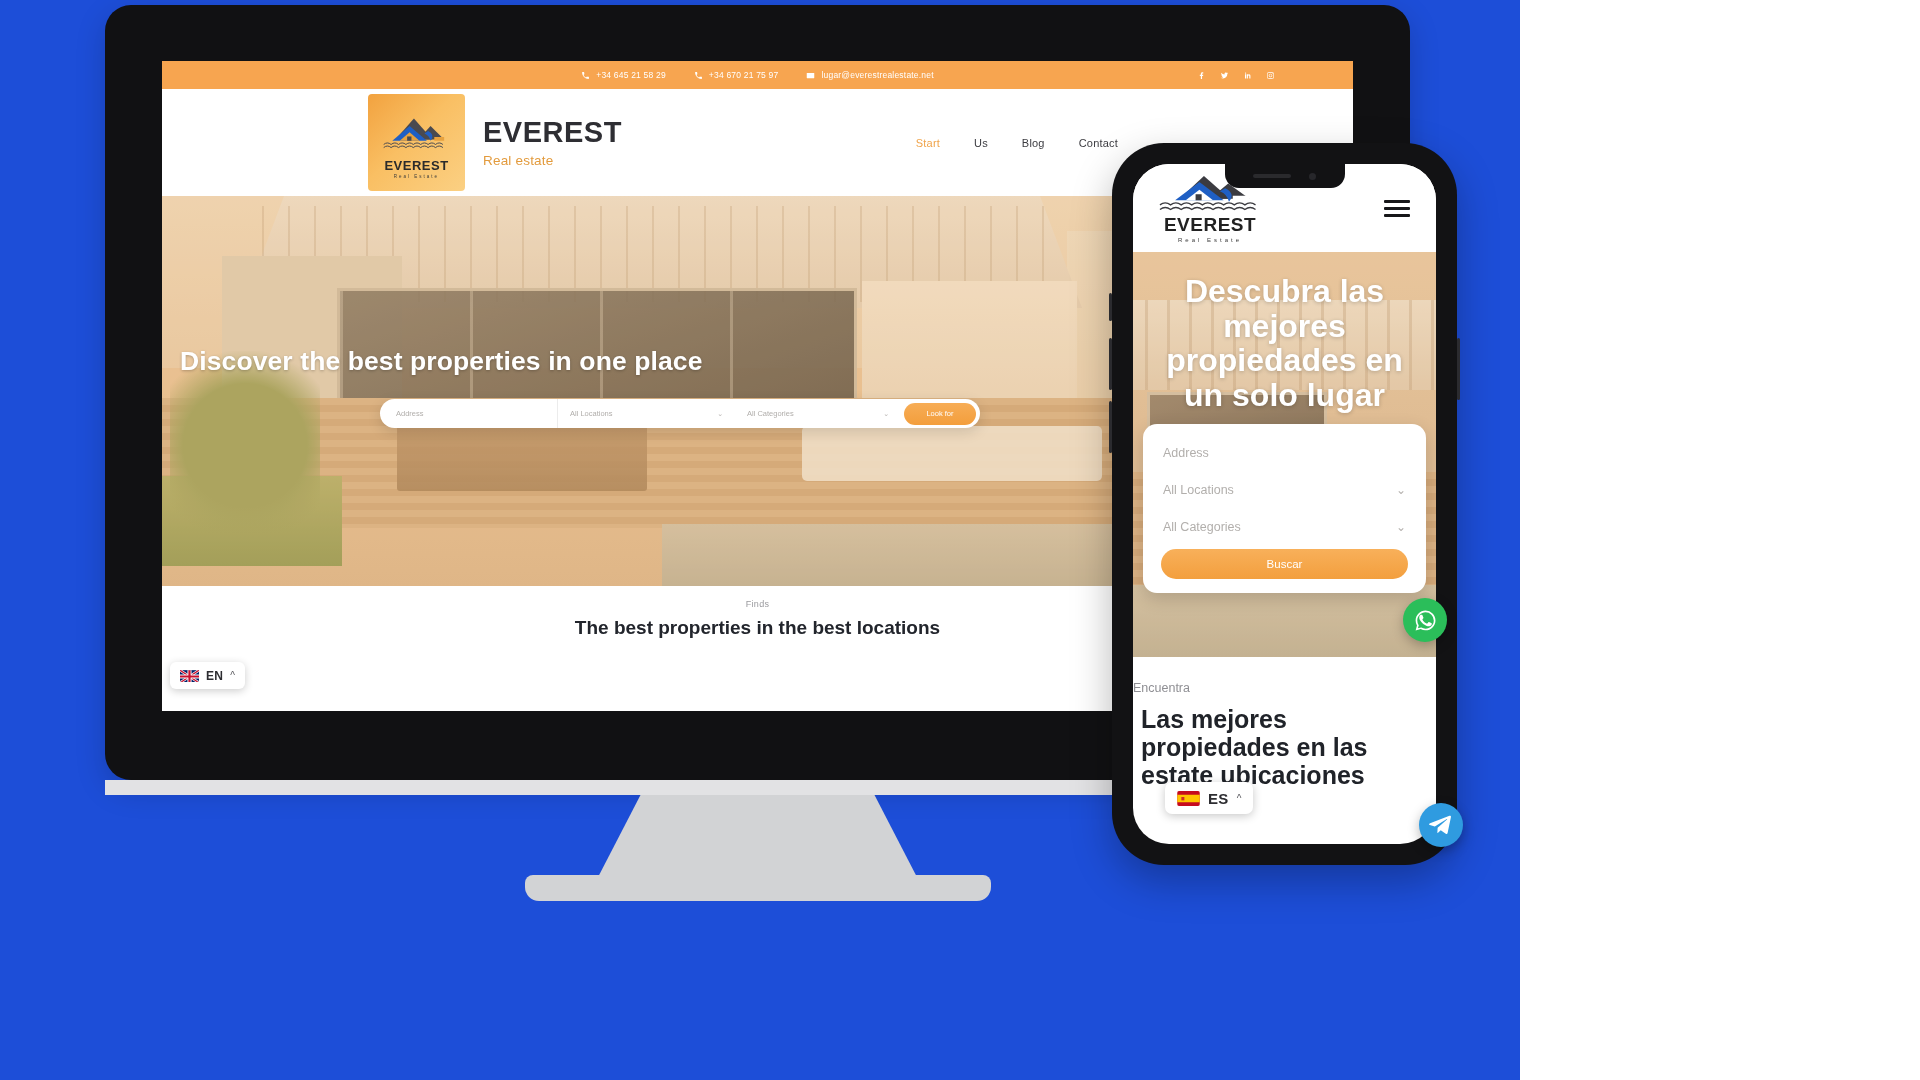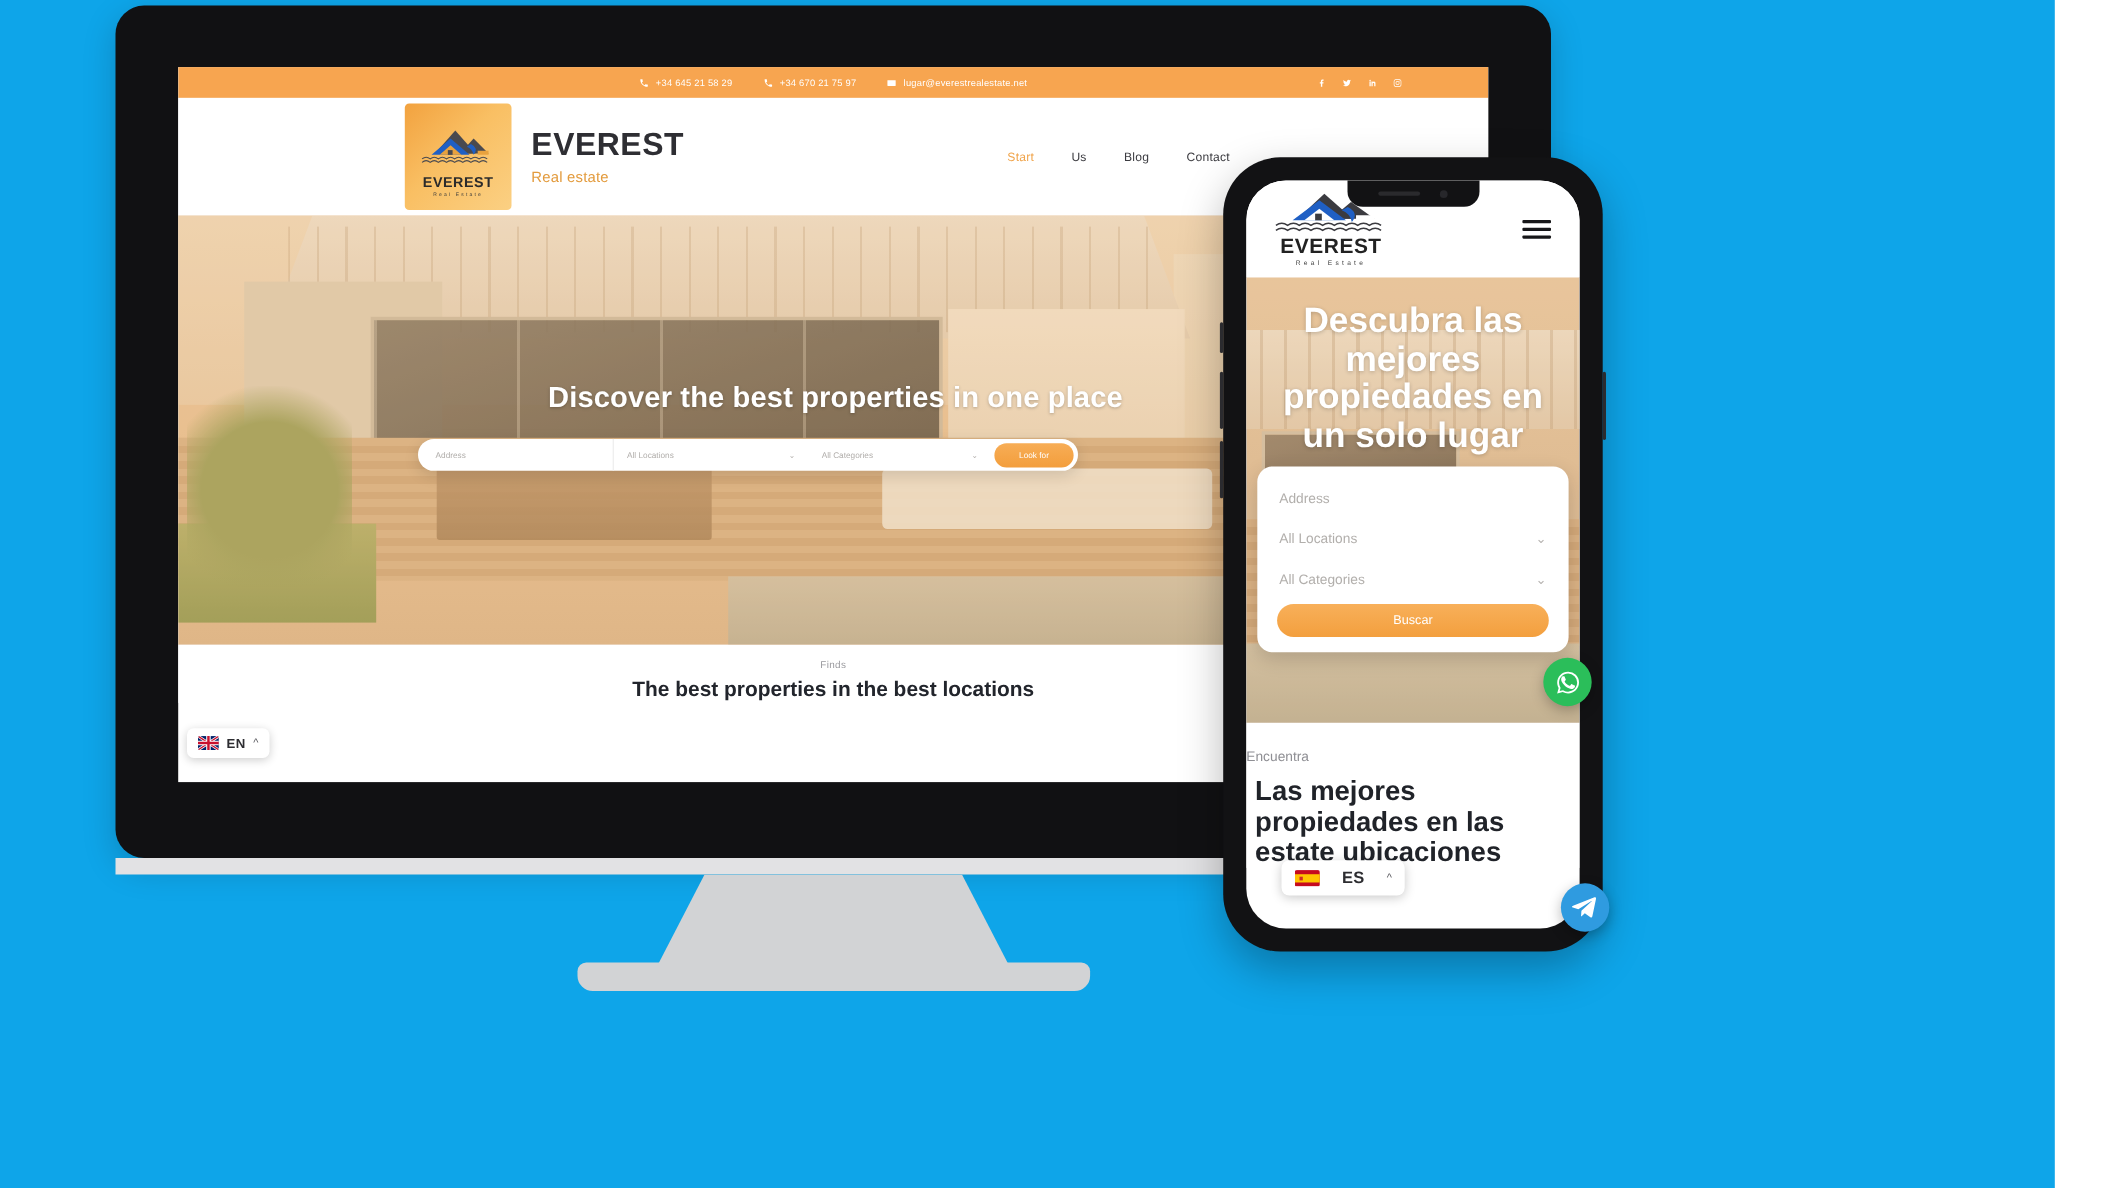--- a/index.html
+++ b/index.html
@@ -3,21 +3,21 @@
 <meta charset="utf-8">
 <style>
   * { box-sizing: border-box; }
   html, body {
     margin: 0; padding: 0;
     width: 1920px; height: 1080px;
     background: #ffffff;
     font-family: "Liberation Sans", sans-serif;
     overflow: hidden;
   }
-  #stage { position: relative; width: 1868px; height: 1080px; background:#0ea5e9; }
+  #stage { position: relative; width: 1520px; height: 1080px; background:#1d4ed8; }
 
   
   #imac { position: absolute; left: 105px; top: 5px; width: 1305px; height: 900px; }
   .imac-bezel {
     position: absolute; left: 0; top: 0; width: 1305px; height: 775px;
     background: #111113; border-radius: 26px;
     box-shadow: 0 10px 30px rgba(0,0,0,.18);
   }
   .imac-screen {
     position: absolute; left: 57px; top: 56px; width: 1191px; height: 650px;
@@ -120,21 +120,21 @@
     background: radial-gradient(circle at 50% 45%, #9aa15c 0 45%, rgba(154,161,92,0) 70%); }
   .hp-plantR { position:absolute; right:24px; top:130px; width:170px; height:235px;
     background: radial-gradient(circle at 50% 45%, #a8894f 0 46%, rgba(168,137,79,0) 72%); }
   .hp-table { position:absolute; left:235px; bottom:95px; width:250px; height:70px;
     background: linear-gradient(180deg,#b9926a,#a07d56); opacity:.85; border-radius:3px;}
   .hp-sofa { position:absolute; left:640px; bottom:105px; width:300px; height:55px;
     background: #f0e9dd; border-radius:5px; opacity:.9;}
   .hero-tint { position:absolute; inset:0; background: rgba(238,176,108,.22); }
 
   .hero-title {
-    position:absolute; left:4px; right:0; top:150px; text-align:center;
+    position:absolute; left:18px; right:0; top:150px; 
     color:#fff; font-size: 26.5px; font-weight: 700; letter-spacing:.1px;
     text-shadow: 0 1px 3px rgba(0,0,0,.25);
   }
   .searchbar {
     position:absolute; left: 218px; top: 203px; width: 600px; height: 29px;
     background:#fff; border-radius: 18px; display:flex; align-items:center;
     box-shadow: 0 4px 14px rgba(0,0,0,.13);
   }
   .sb-field {
     display:flex; align-items:center; justify-content:space-between;
@@ -243,21 +243,21 @@
   }
   .ph-finds { text-align:left; padding-top: 24px; background:#fff; }
   .ph-finds-label { font-size: 12.5px; color:#8f8f94; }
   .ph-finds-title {
     margin-top: 10px; font-size: 25px; font-weight:700; color:#202329;
     line-height: 1.12; padding: 0 8px;
   }
   .ph-lang {
     position:absolute; left: 32px; bottom: 30px; z-index:30;
     background:#fff; border-radius:7px; box-shadow:0 2px 10px rgba(0,0,0,.22);
-    height: 32px; padding: 0 12px; display:flex; align-items:center; gap:20px;
+    height: 32px; padding: 0 12px; display:flex; align-items:center; gap:8px;
   }
   .ph-lang .flag { width:23px; height:15px; }
   .ph-lang .lang-code { font-size: 15px; }
   .ph-tg {
     position:absolute; right: -6px; bottom: 18px; width: 44px; height:44px; border-radius:50%;
     background:#2f9be0; display:flex; align-items:center; justify-content:center;
     box-shadow:0 4px 12px rgba(0,0,0,.28); z-index: 31;
   }
   .ph-tg svg { width:24px; height:24px; fill:#fff; }
   .ph-wa {

